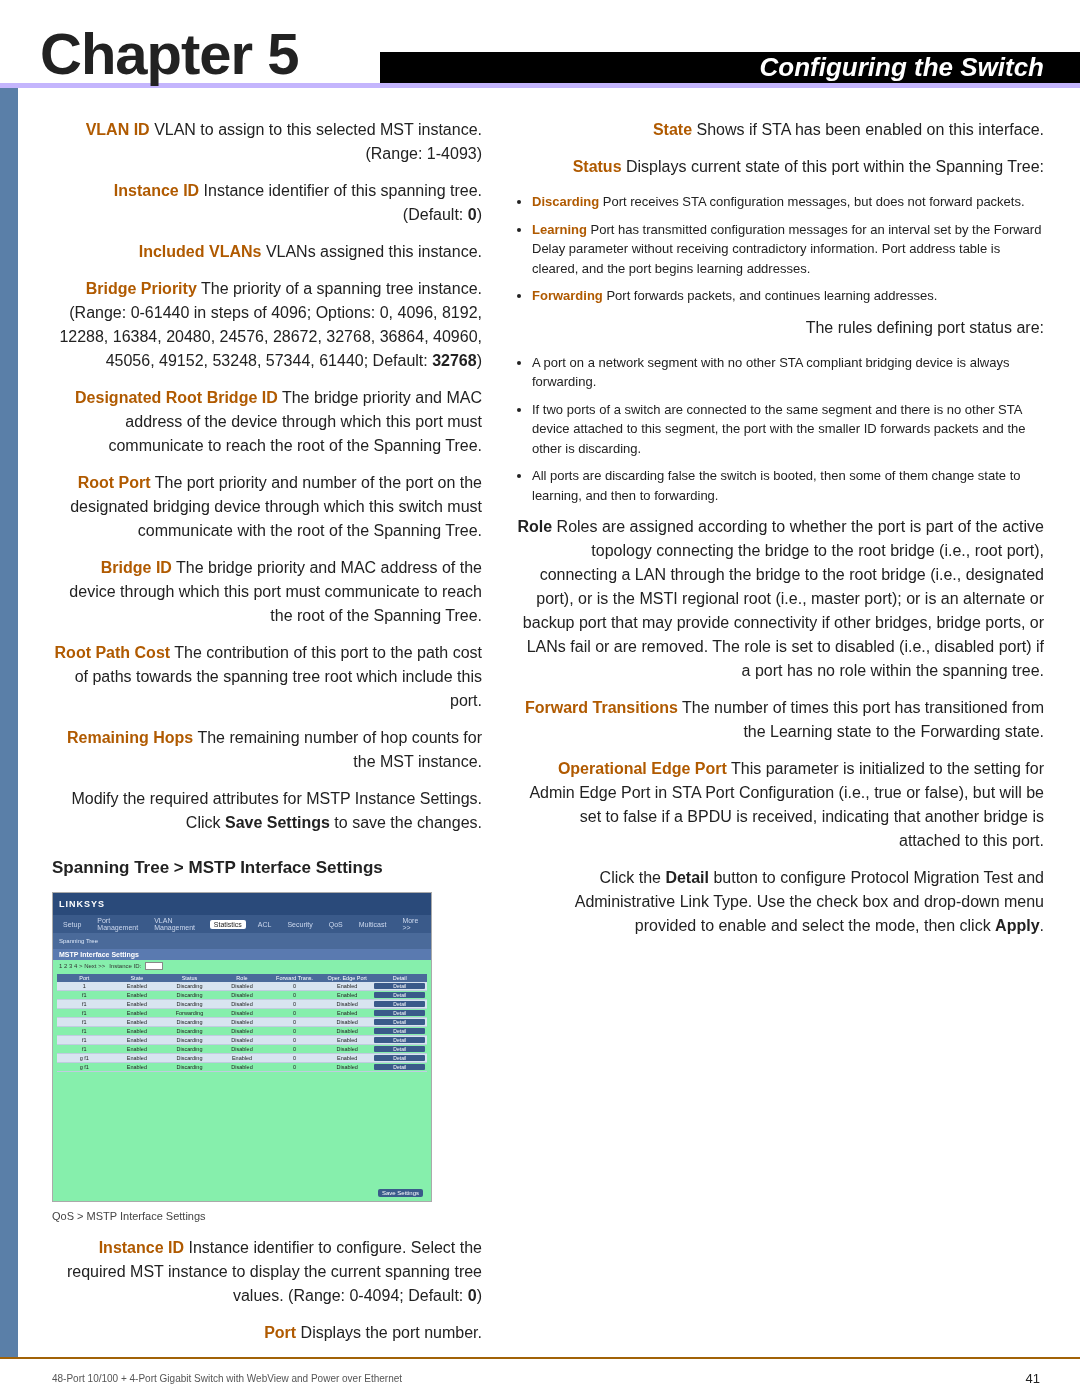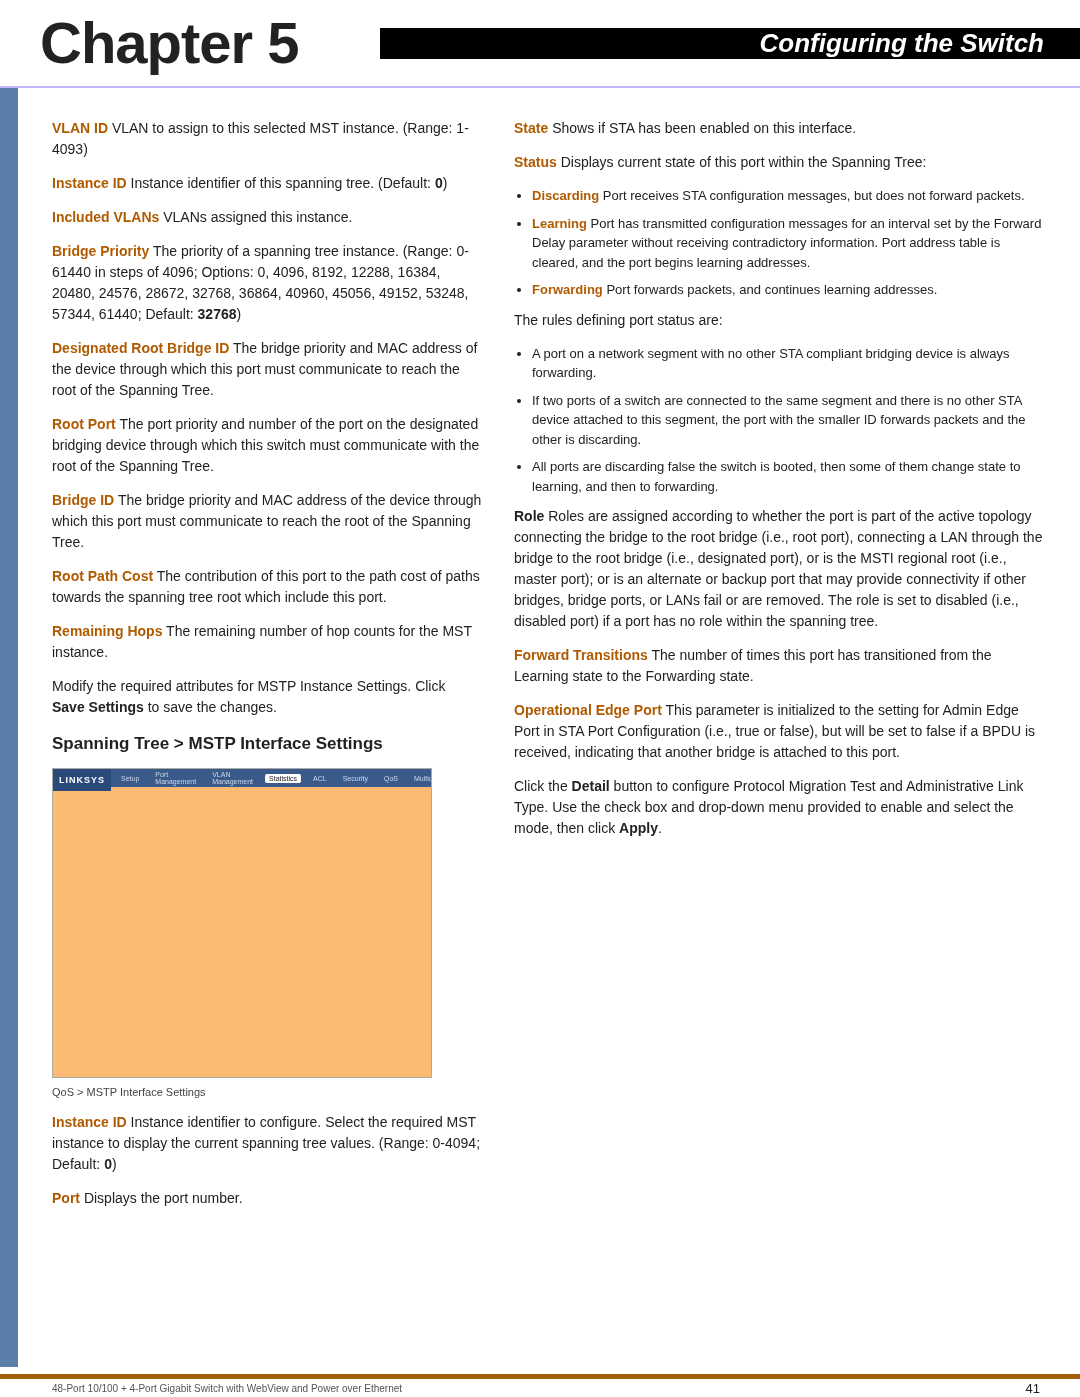--- a/index.html
+++ b/index.html
@@ -9,24 +9,24 @@
       background: #ffffff;
       font-family: Arial, sans-serif;
       font-size: 13px;
       color: #222;
       position: relative;
     }
 
     
     .header {
       display: flex;
-      align-items: center;
+      align-items: flex-end;
       height: 88px;
       background: #ffffff;
-      border-bottom: 2px solid #c4b5fd;
+      border-bottom: 5px solid #c4b5fd;
     }
     .header-left {
       flex: 0 0 380px;
       display: flex;
       align-items: center;
       padding-left: 40px;
     }
     .header-chapter {
       font-size: 58px;
       font-weight: 900;
@@ -70,55 +70,56 @@
       max-width: 430px;
     }
     .col-right {
       flex: 1;
     }
 
     
     .para {
       margin-bottom: 13px;
       line-height: 1.5;
-      font-size: 14px;
+      font-size: 16px;
+      text-align: right;
     }
     .term {
       font-weight: 700;
       color: #b05a00;
     }
     .bold {
       font-weight: 700;
     }
 
     
     .section-heading {
       font-size: 17px;
       font-weight: 700;
       color: #222;
       margin-bottom: 14px;
-      margin-top: 16px;
+      margin-top: 23px;
     }
 
     
     .screenshot-box {
       border: 1px solid #aaa;
       background: #e8eef5;
       width: 380px;
       height: 310px;
       margin-bottom: 8px;
       position: relative;
       overflow: hidden;
     }
     .screenshot-inner {
       width: 100%;
       height: 100%;
-      background: #fdba74;
-      display: flex;
-      flex-direction: row;
+      background: #86efac;
+      display: flex;
+      flex-direction: column;
     }
     
     .ss-topbar {
       background: #2a4a7a;
       height: 22px;
       display: flex;
       align-items: center;
       padding: 0 6px;
     }
     .ss-logo {
@@ -245,26 +246,26 @@
       font-weight: 700;
       color: #b05a00;
     }
 
     
     .footer {
       position: absolute;
       bottom: 0;
       left: 0;
       right: 0;
-      height: 23px;
+      height: 40px;
       display: flex;
       align-items: center;
       justify-content: space-between;
       padding: 0 40px 0 52px;
-      border-top: 5px solid #a16207;
+      border-top: 2px solid #a16207;
       background: #fff;
     }
     .footer-text {
       font-size: 10px;
       color: #555;
     }
     .footer-page {
       font-size: 13px;
       font-weight: 400;
       color: #222;

